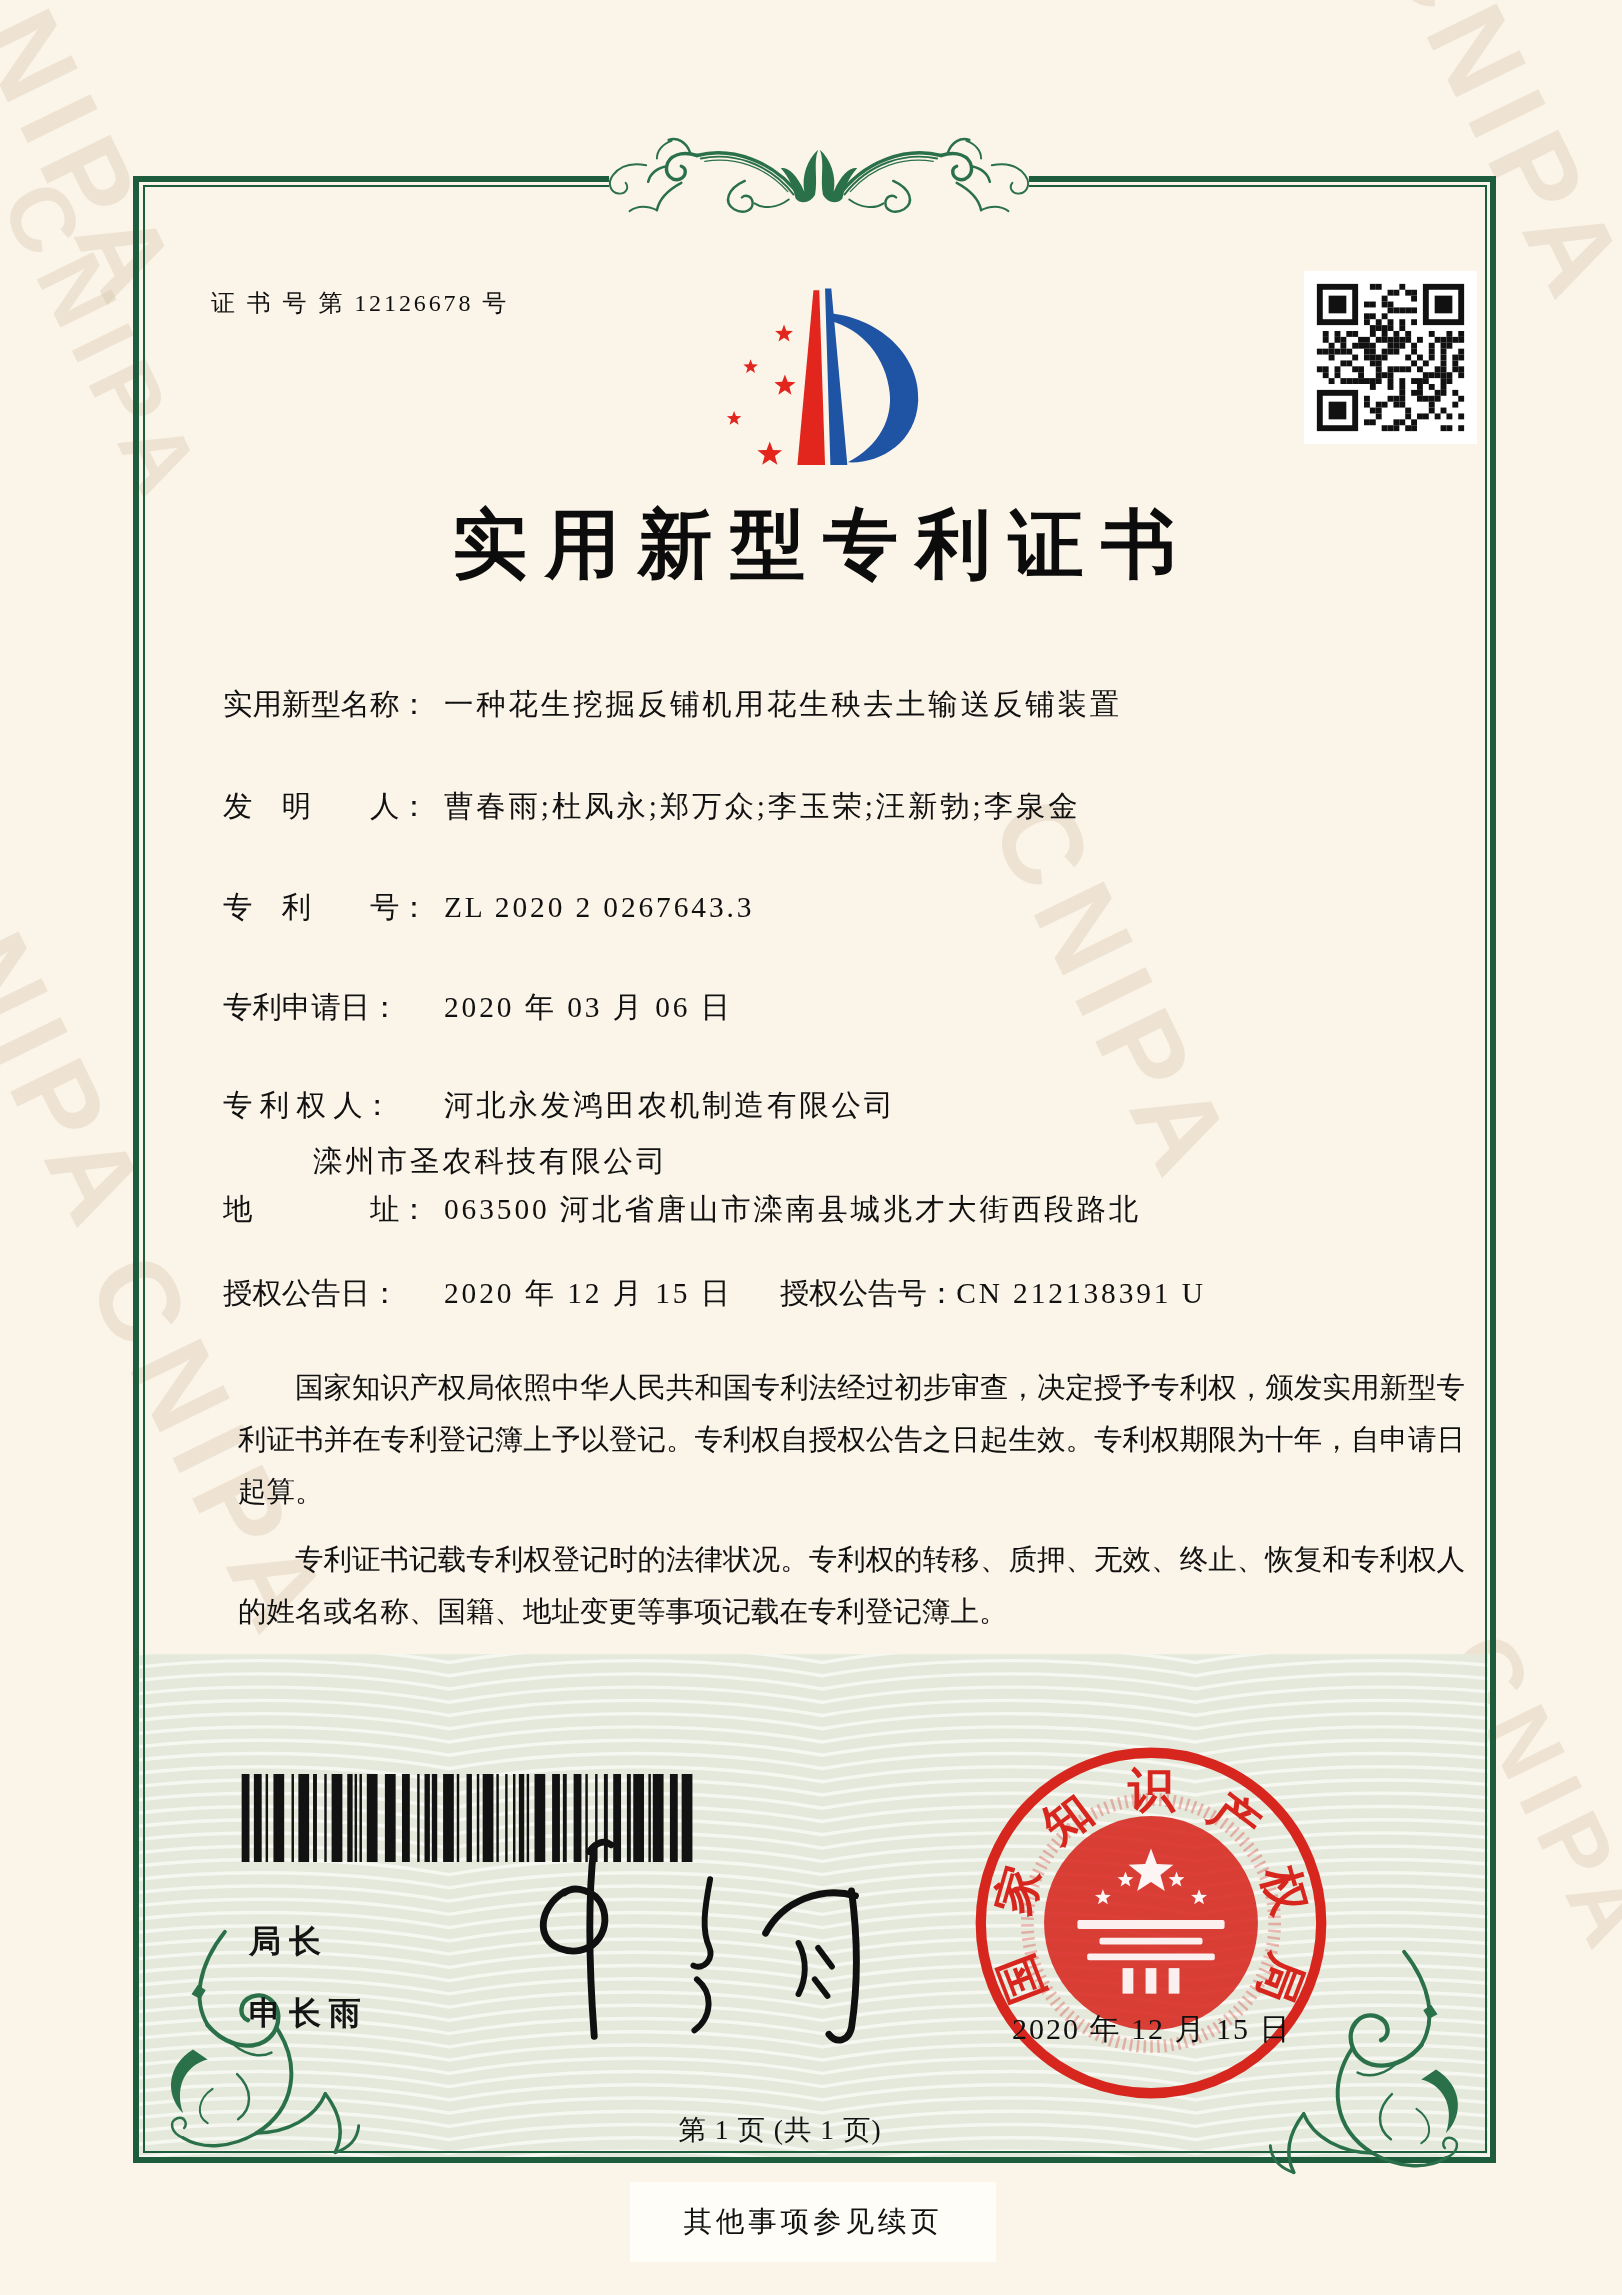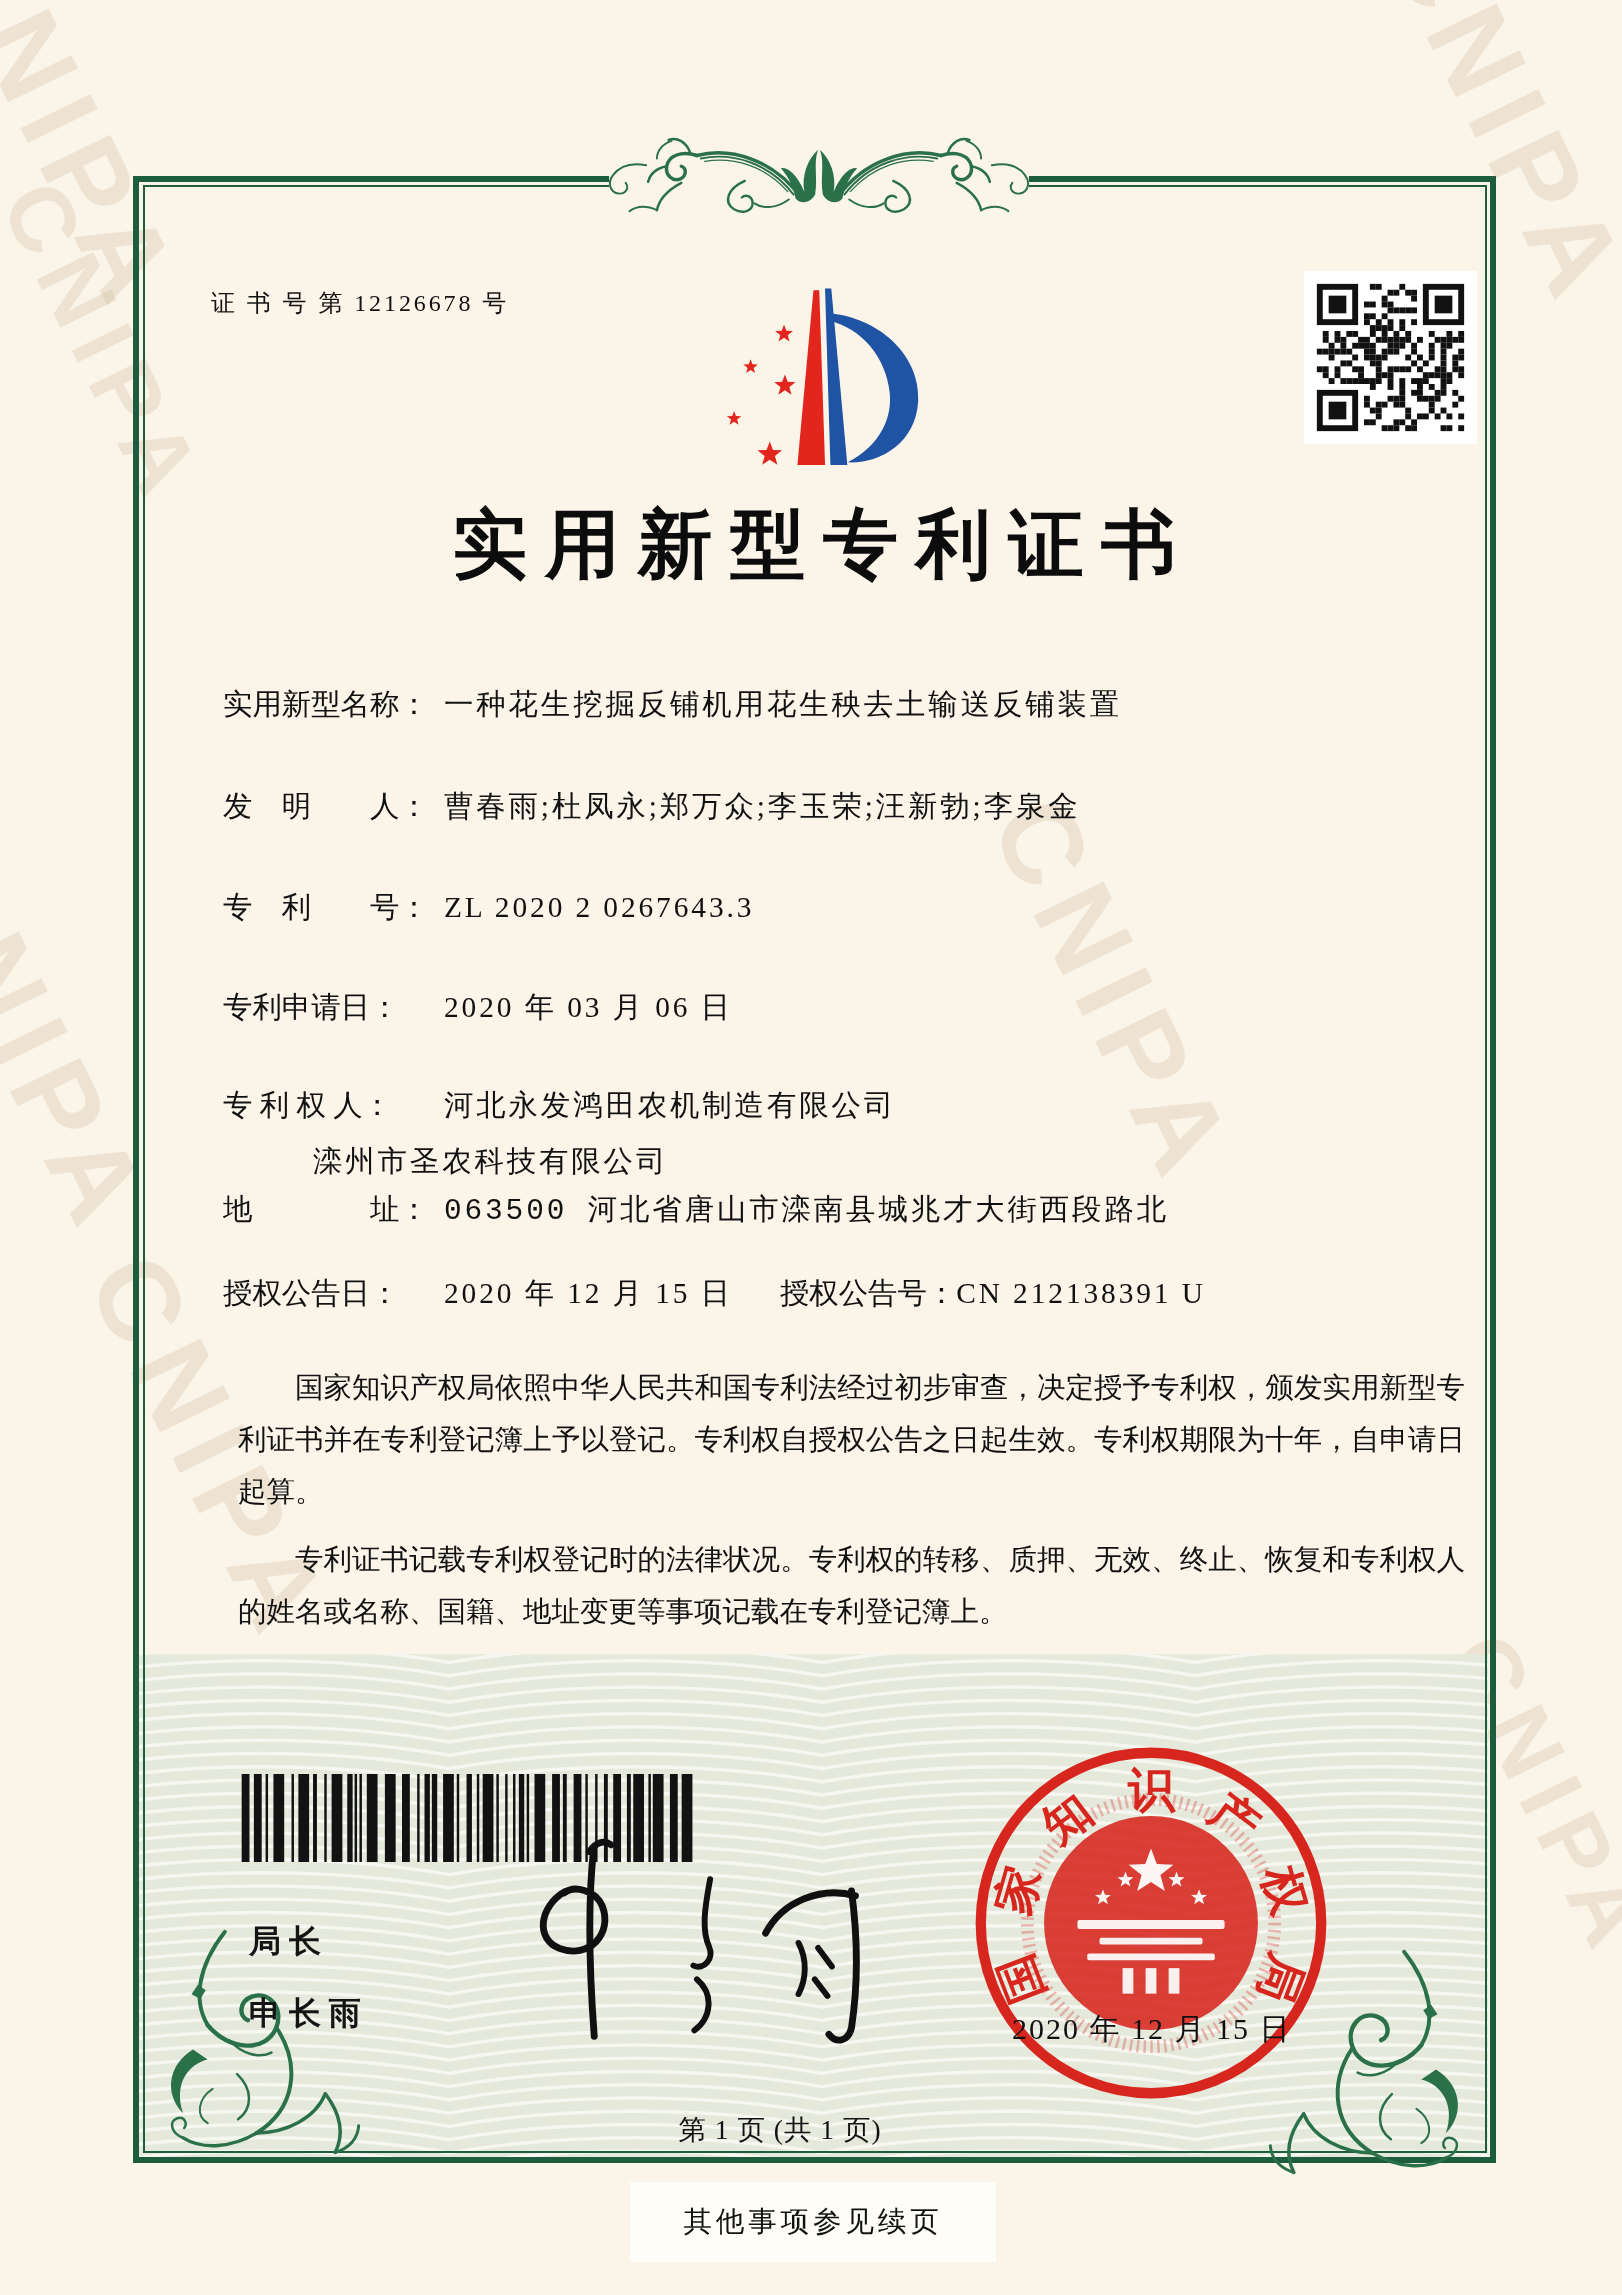--- a/index.html
+++ b/index.html
@@ -426,21 +426,21 @@
   <div class="row" style="top:888px;">
     <span class="lab">专　利　　号：</span><span class="val">ZL 2020 2 0267643.3</span>
   </div>
   <div class="row" style="top:988px;">
     <span class="lab">专利申请日：</span><span class="val">2020 年 03 月 06 日</span>
   </div>
   <div class="row" style="top:1086px;">
     <span class="lab">专 利 权 人：</span><span class="val">河北永发鸿田农机制造有限公司</span>
     <div class="val2block">滦州市圣农科技有限公司</div>
   </div>
-  <div class="row" style="top:1190px;font-family:Liberation Mono, monospace;">
+  <div class="row" style="top:1190px;">
     <span class="lab">地　　　　址：</span><span class="val">063500  河北省唐山市滦南县城兆才大街西段路北</span>
   </div>
   <div class="row" style="top:1274px;">
     <span class="lab">授权公告日：</span><span class="val">2020 年 12 月 15 日</span><span class="lab2">授权公告号：</span><span class="val">CN 212138391 U</span>
   </div>
 
   <div class="bodytext">
     <p>国家知识产权局依照中华人民共和国专利法经过初步审查，决定授予专利权，颁发实用新型专利证书并在专利登记簿上予以登记。专利权自授权公告之日起生效。专利权期限为十年，自申请日起算。</p>
     <p>专利证书记载专利权登记时的法律状况。专利权的转移、质押、无效、终止、恢复和专利权人的姓名或名称、国籍、地址变更等事项记载在专利登记簿上。</p>
   </div>

